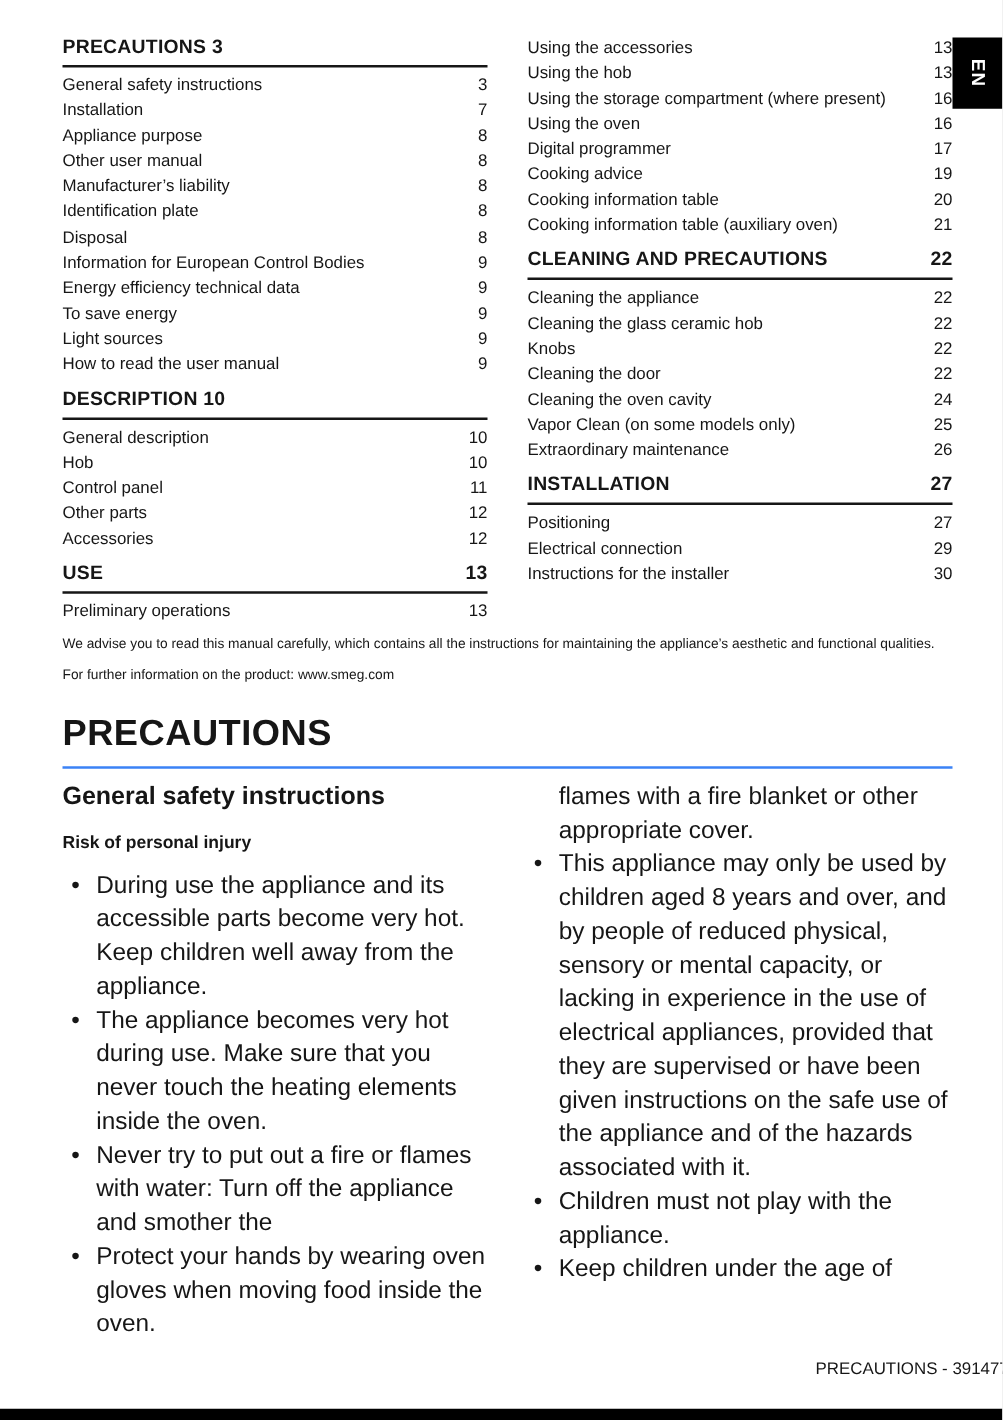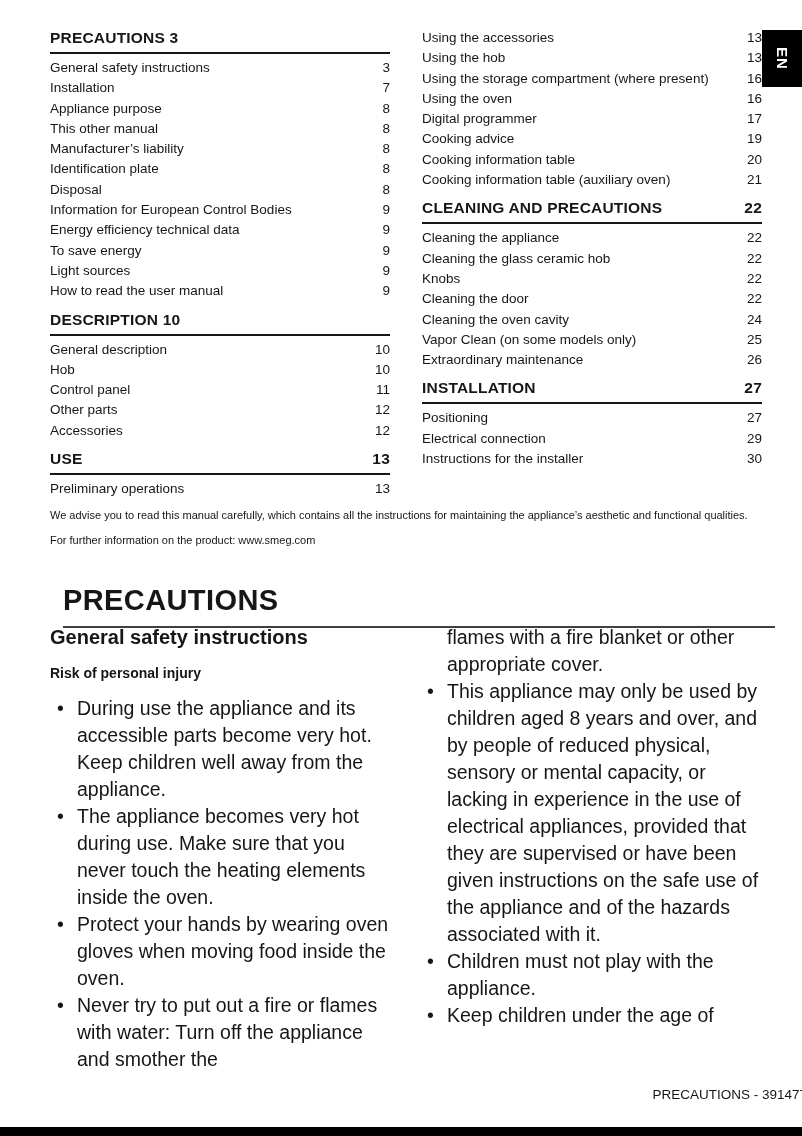--- a/index.html
+++ b/index.html
@@ -76,26 +76,26 @@
     font-size: 11px;
     line-height: 25px;
   }
 
   
   .section-title {
     position: absolute;
     top: 570px;
     left: 50px;
     width: 712px;
-    margin: 13px;
+    margin: 0;
     font-size: 29px;
     font-weight: 700;
     letter-spacing: 0.4px;
     line-height: 34px;
-    border-bottom: 2px solid #404040;
+    border-bottom: 2px solid #3b82f6;
     padding-bottom: 9px;
   }
 
   
   .body-cols {
     position: absolute;
     top: 624px;
     left: 50px;
     width: 712px;
     display: flex;
@@ -160,21 +160,21 @@
           <span class="toc-label">Installation</span>
           <span class="toc-page">7</span>
         </div>
 
         <div class="toc-row item">
           <span class="toc-label">Appliance purpose</span>
           <span class="toc-page">8</span>
         </div>
 
         <div class="toc-row item">
-          <span class="toc-label">This other manual</span>
+          <span class="toc-label">Other user manual</span>
           <span class="toc-page">8</span>
         </div>
 
         <div class="toc-row item">
           <span class="toc-label">Manufacturer’s liability</span>
           <span class="toc-page">8</span>
         </div>
 
         <div class="toc-row item">
           <span class="toc-label">Identification plate</span>
@@ -362,23 +362,23 @@
   <div class="body-cols">
     <div class="body-col">
       <h2 class="h2">General safety instructions</h2>
       <h3 class="h3">Risk of personal injury</h3>
       <div class="bullets">
 
           <div class="bullet">During use the appliance and its accessible parts become very hot. Keep children well away from the appliance.</div>
 
           <div class="bullet">The appliance becomes very hot during use. Make sure that you never touch the heating elements inside the oven.</div>
 
+          <div class="bullet">Never try to put out a fire or flames with water: Turn off the appliance and smother the</div>
+
           <div class="bullet">Protect your hands by wearing oven gloves when moving food inside the oven.</div>
-
-          <div class="bullet">Never try to put out a fire or flames with water: Turn off the appliance and smother the</div>
         </div>
     </div>
     <div class="body-col">
       <div class="continuation">flames with a fire blanket or other appropriate cover.</div>
       <div class="bullets">
 
           <div class="bullet">This appliance may only be used by children aged 8 years and over, and by people of reduced physical, sensory or mental capacity, or lacking in experience in the use of electrical appliances, provided that they are supervised or have been given instructions on the safe use of the appliance and of the hazards associated with it.</div>
 
           <div class="bullet">Children must not play with the appliance.</div>
 

